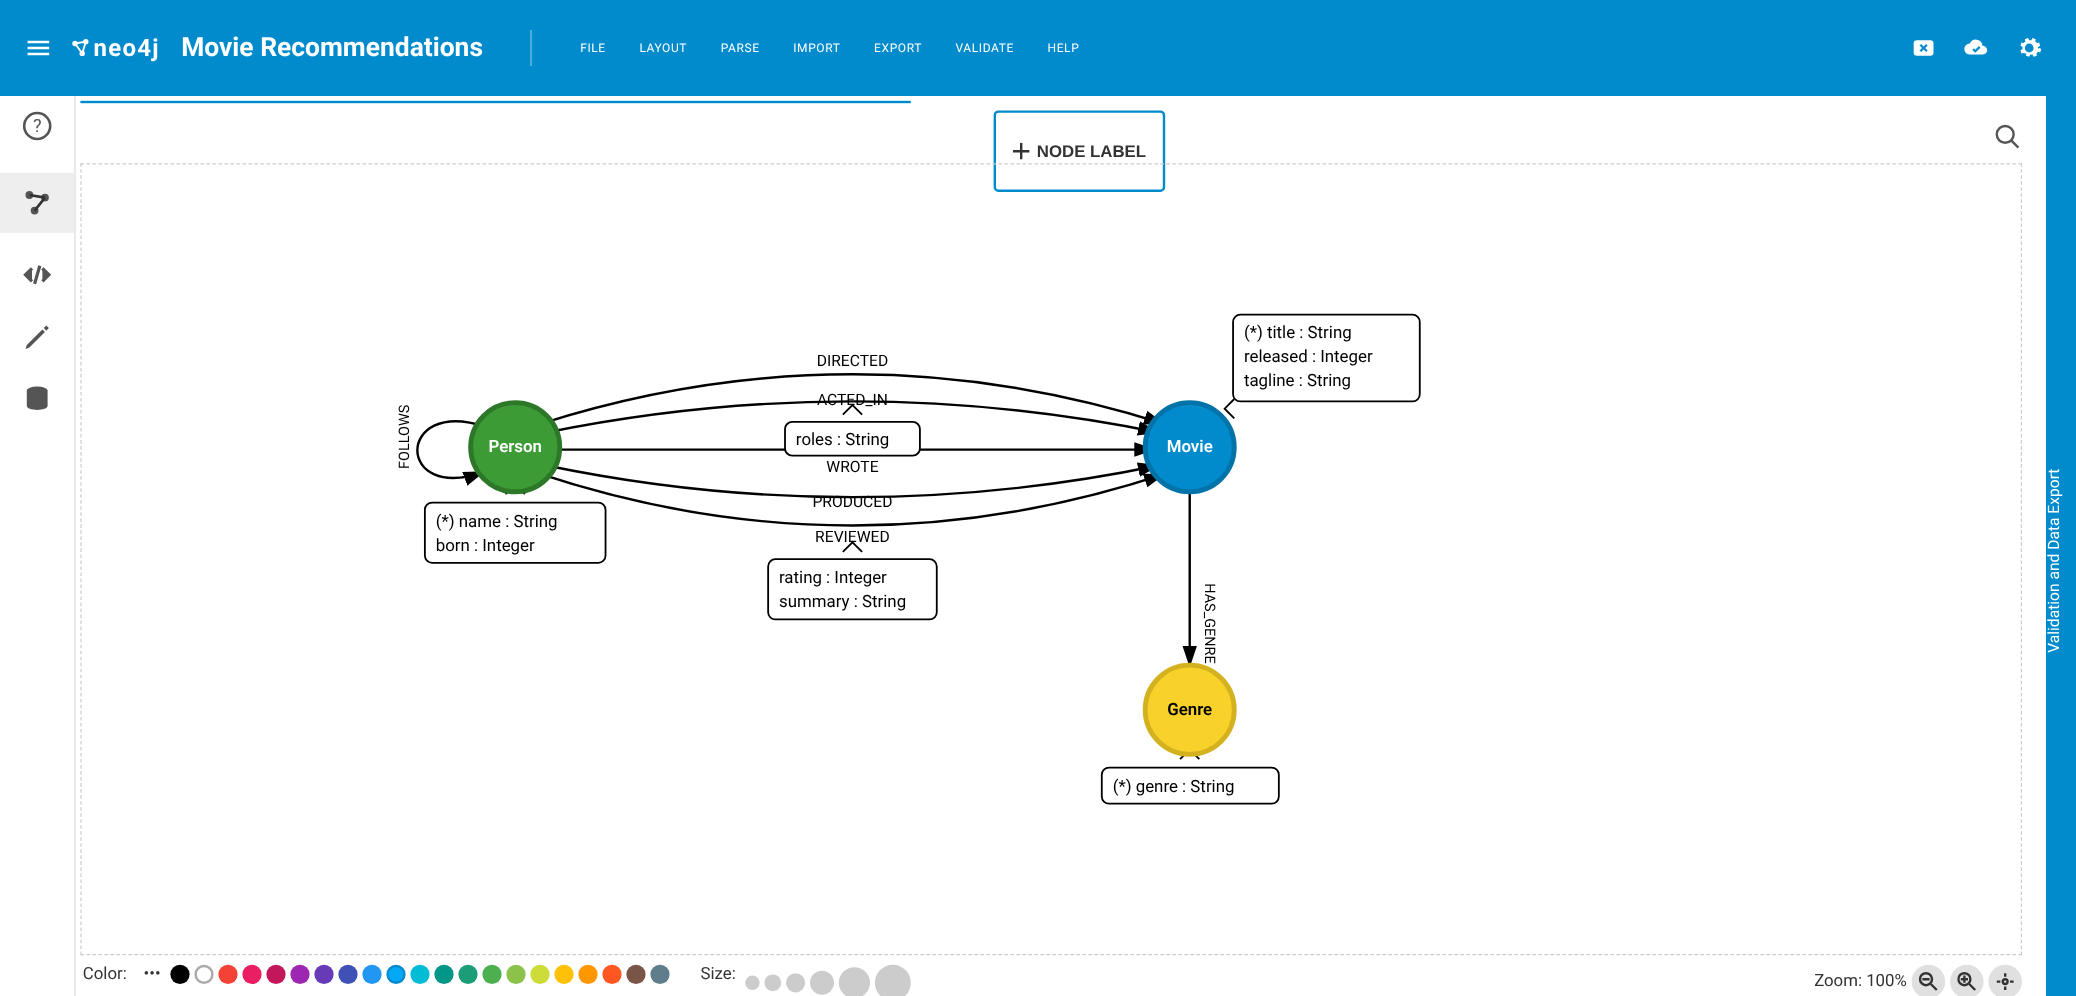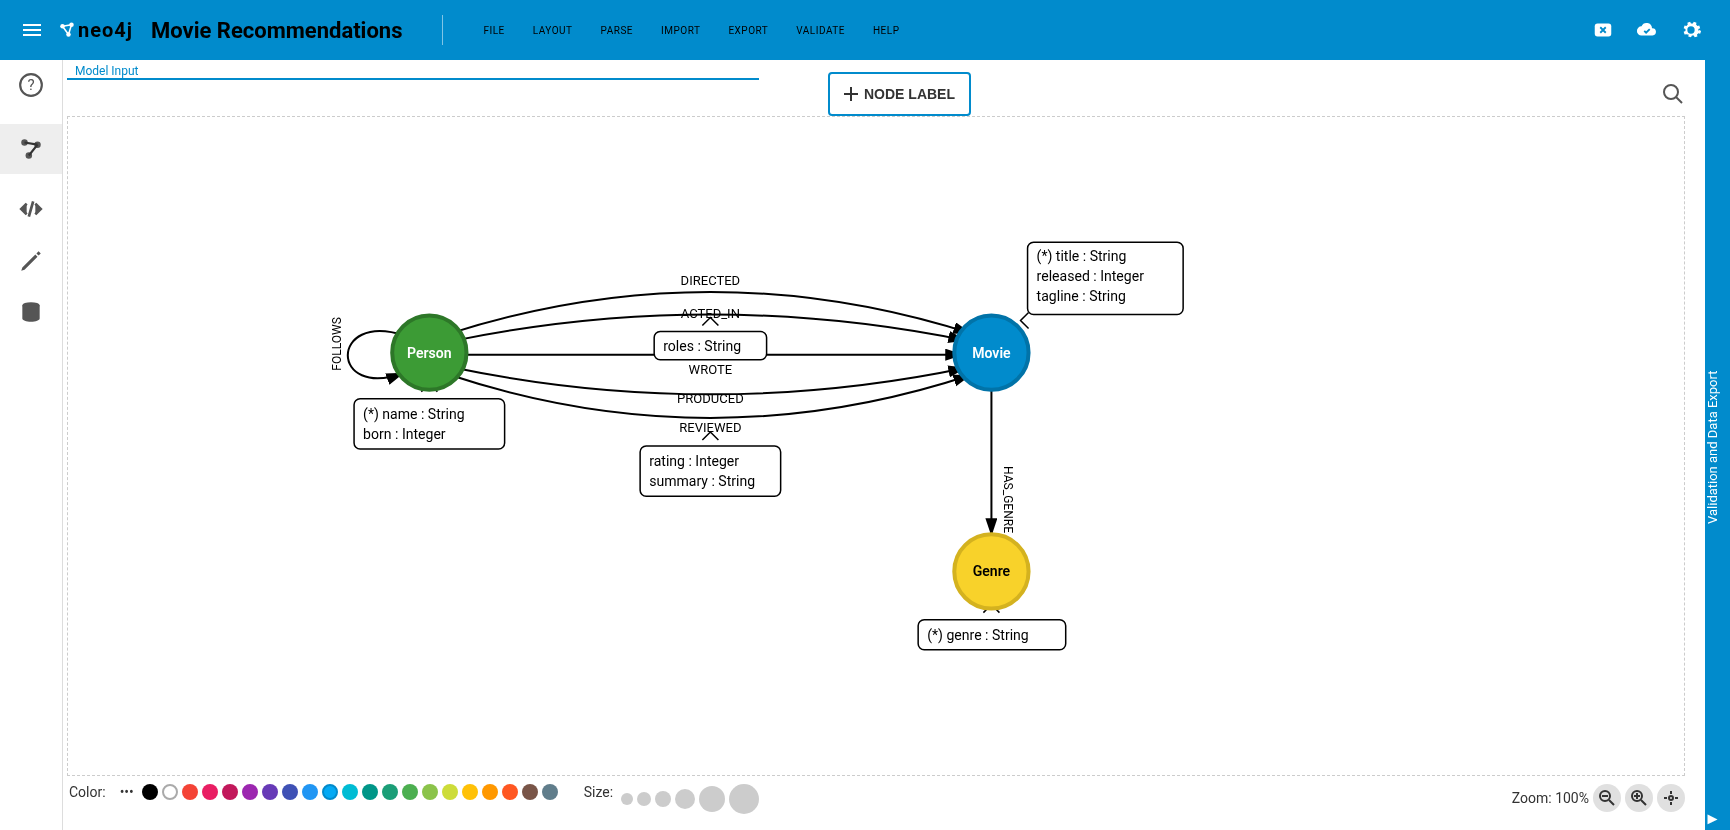--- a/index.html
+++ b/index.html
@@ -1,34 +1,34 @@
 <!DOCTYPE html>
 <html><head>
 <meta charset="utf-8">
 <style>
 html,body{margin:0;padding:0;font-family:-apple-system,BlinkMacSystemFont,'Segoe UI',Roboto,sans-serif;background:#fff;width:1730px;height:830px;overflow:hidden}
-.header{background:#018BCC;height:56px;display:flex;align-items:center;color:#000000;padding:2px 10px}
+.header{background:#018BCC;height:56px;display:flex;align-items:center;color:#ffffff;padding:12px 10px}
 .hamburger{width:44px;display:flex;align-items:center;justify-content:center;cursor:pointer}
 .logo{font-weight:700;letter-spacing:1px;font-size:20px;margin-left:4px;display:flex;align-items:center}
 .title{font-size:22px;margin-left:18px;font-weight:700}
 .vdiv{width:1px;height:30px;background:rgba(255,255,255,.5);margin:0 40px}
 .menu{display:flex;gap:28px}
 .menu-item{font-size:10px;font-weight:400;letter-spacing:.5px;cursor:pointer}
 .spacer{flex:1}
 .hicons{display:flex;gap:22px;align-items:center;padding-right:18px}
 .hicon{width:22px;height:22px;fill:#fff;cursor:pointer}
 .body{display:flex;height:calc(100% - 56px);width:100%}
 .sidebar{width:62px;background:#fff;display:flex;flex-direction:column;align-items:center;padding-top:12px;gap:22px}
 .sicon{width:26px;height:26px;fill:#555;cursor:pointer}
 .sidebar .active{background:#eee;width:100%;display:flex;justify-content:center;padding:12px 0}
 .main{flex:1;position:relative;background:#fff;border-left:1px solid #ddd}
 .topbar{border-bottom:2px solid #018BCC;padding:4px 8px 0 8px;width:676px;margin-left:4px}
 .label-txt{color:#018BCC;font-size:12px}
 .model-input{width:100%;border:none;outline:none;font-size:15px;color:#888;padding:4px 0}
-.addbtn{position:absolute;left:765px;top:12px;border:2px solid #018BCC;color:#333;background:#fff;padding:12px 14px;font-weight:700;font-size:14px;border-radius:4px;cursor:pointer;display:flex;align-items:center;gap:6px}
+.addbtn{position:absolute;left:765px;top:12px;border:2px solid #018BCC;color:#333;background:#fff;padding:24px 14px;font-weight:700;font-size:14px;border-radius:4px;cursor:pointer;display:flex;align-items:center;gap:6px}
 .search-icon{position:absolute;right:20px;top:22px;color:#555;cursor:pointer}
 .canvas{position:absolute;left:4px;right:20px;top:56px;bottom:58px;border:1px dashed #ccc}
 .diagram{position:absolute;inset:0}
 .node{stroke-width:4}
 .node-label{fill:#fff;font-size:14px;font-weight:600;text-anchor:middle;dominant-baseline:central}
 .node-label.dark{fill:#000}
 .rel-label{font-size:13px;text-anchor:middle;fill:#000}
 .propbox{fill:#fff;stroke:#000;stroke-width:1.5;rx:6}
 .proptext{font-size:14px;fill:#000}
 .edge{fill:none;stroke:#000;stroke-width:2;marker-end:url(#arrow)}
@@ -108,21 +108,20 @@
           <path d="M3 21l3-1 12-12-2-2L4 18l-1 3zM17 5l2 2 2-2-2-2-2 2z"></path>
         </svg></div>
     <div><svg class="sicon" viewBox="0 0 24 24" fill="#555">
           <ellipse cx="12" cy="5" rx="8" ry="3"></ellipse>
           <path d="M4 5v6c0 1.7 3.6 3 8 3s8-1.3 8-3V5M4 11v6c0 1.7 3.6 3 8 3s8-1.3 8-3v-6"></path>
         </svg></div>
   </div>
 
   <div class="main">
     <div class="topbar">
-      <div class="label-txt">Model Input</div>
     </div>
     <button class="addbtn">
       <svg width="14" height="14">
           <path d="M6 0h2v14H6zM0 6h14v2H0z" fill="#333"></path>
         </svg>
       <span>NODE LABEL</span>
     </button>
     <div class="search-icon">
       <svg width="24" height="24" fill="none" stroke="#555" stroke-width="2">
           <circle cx="10" cy="10" r="7"></circle>

